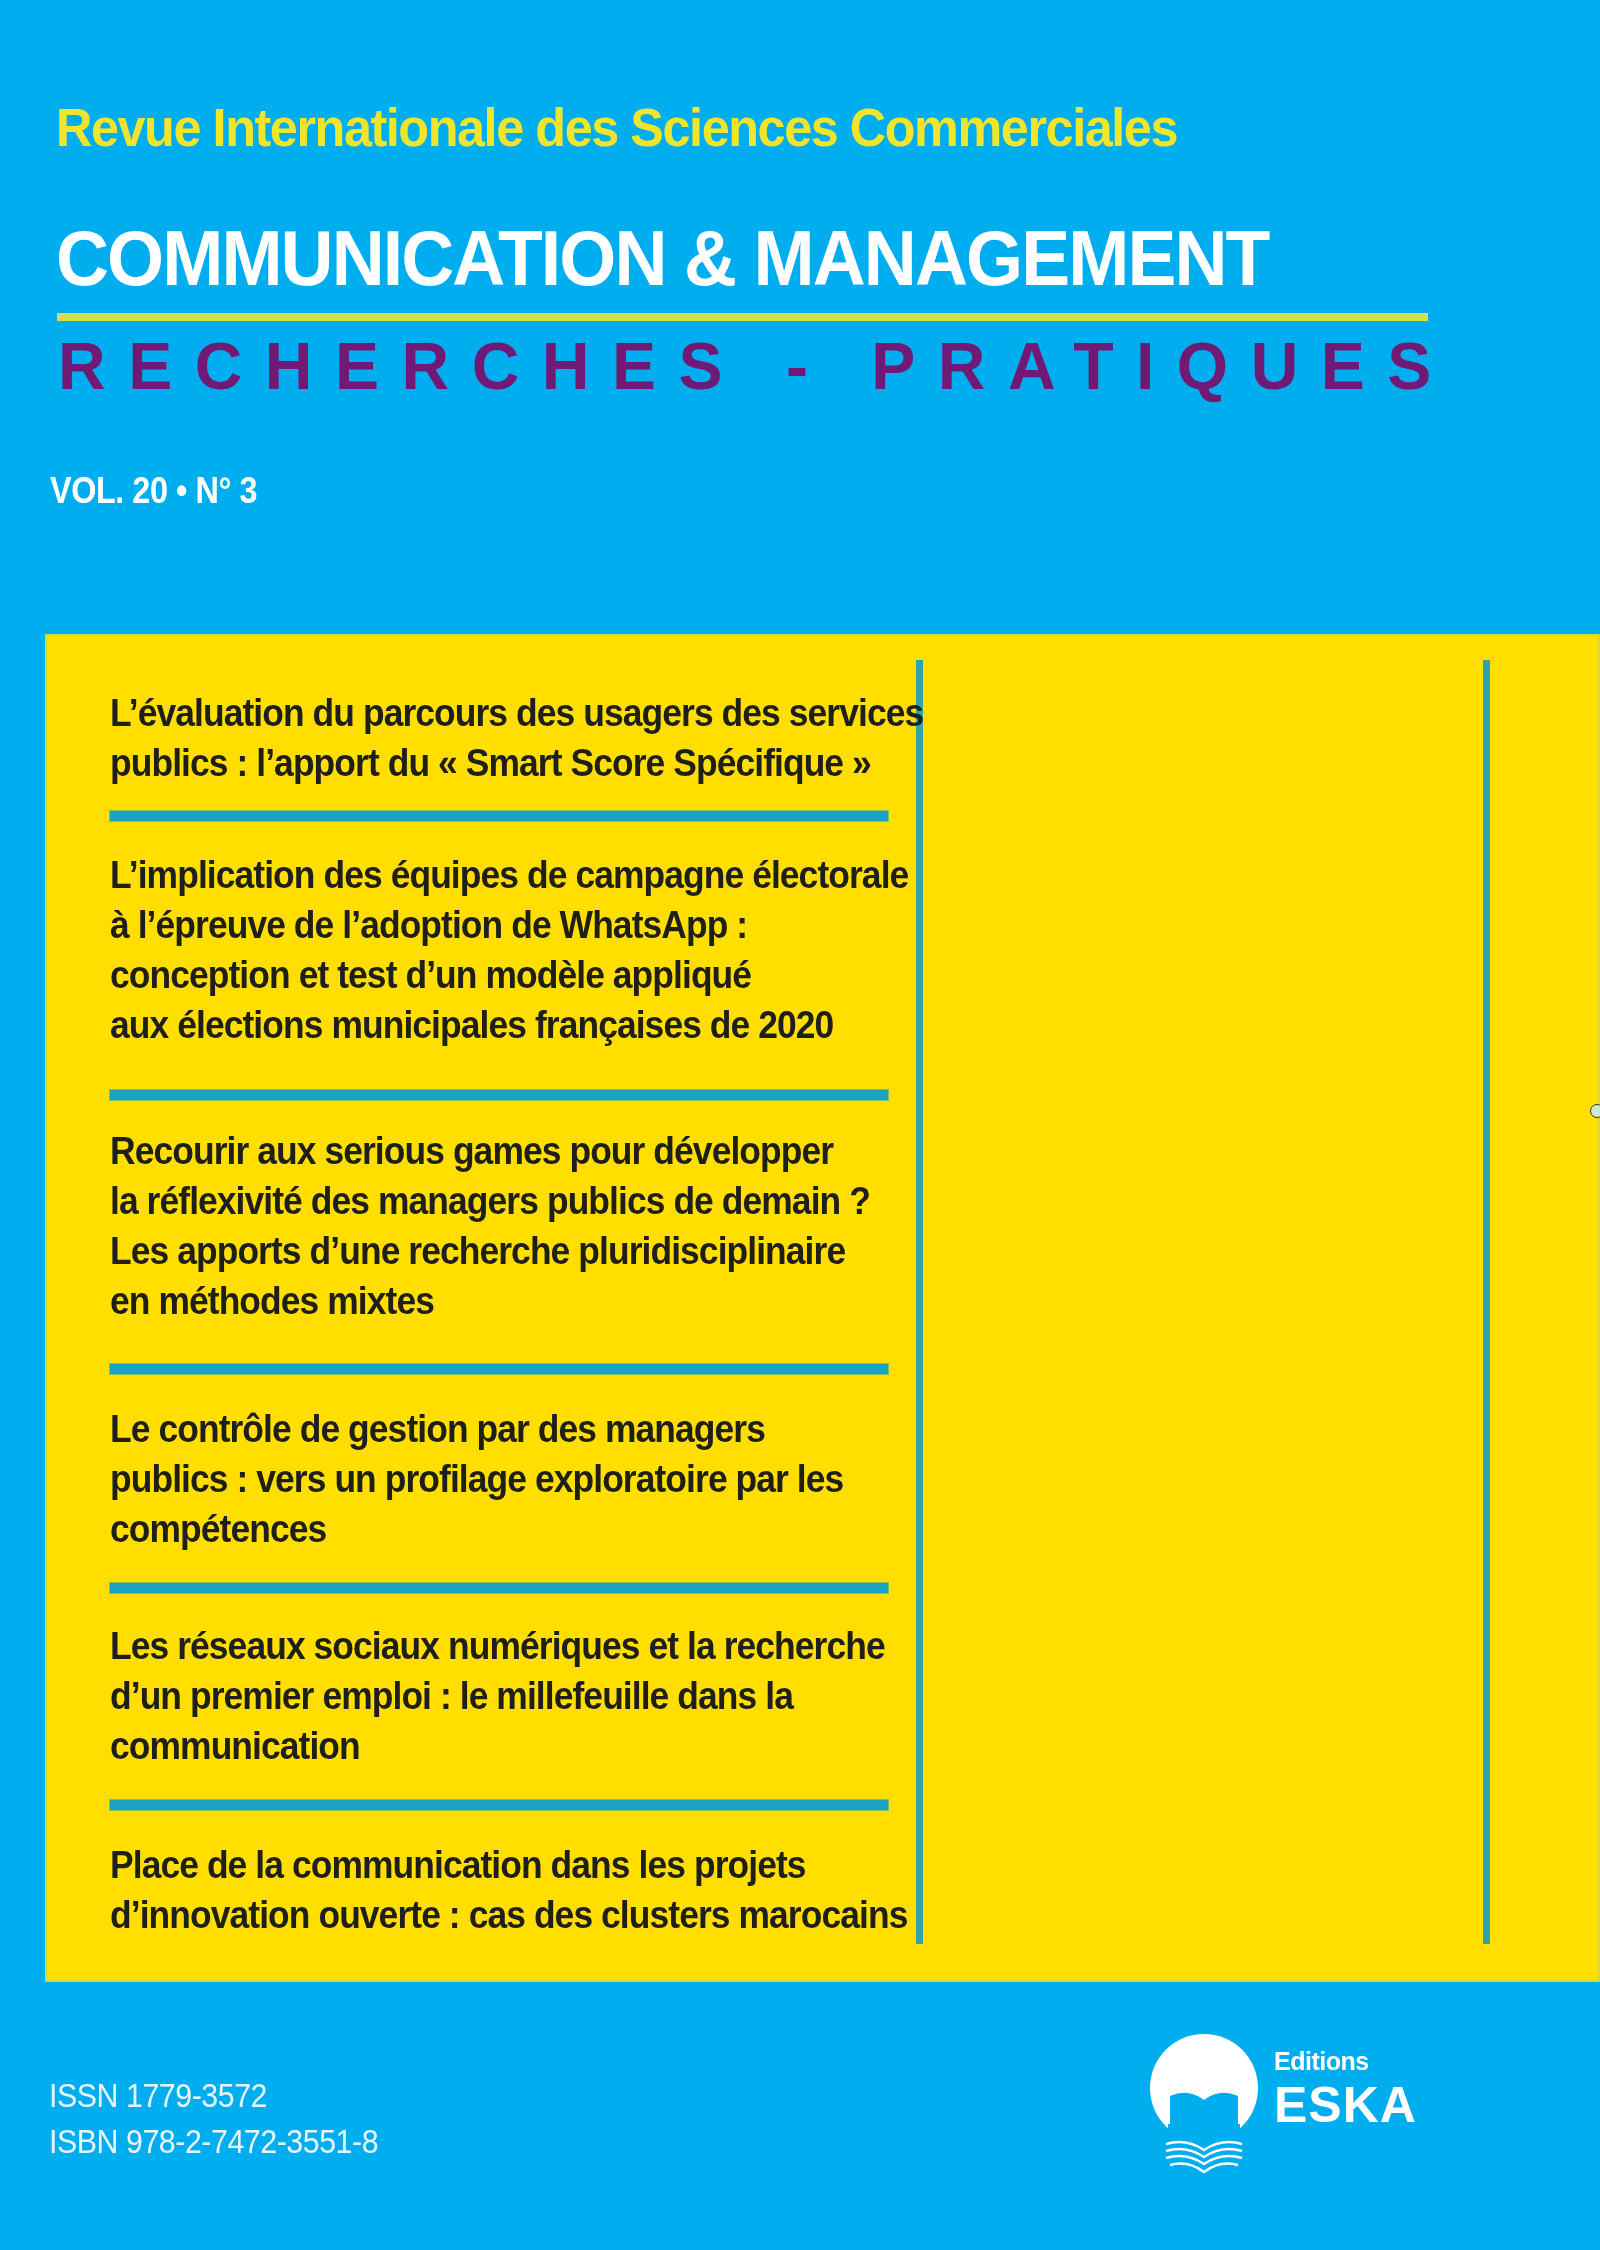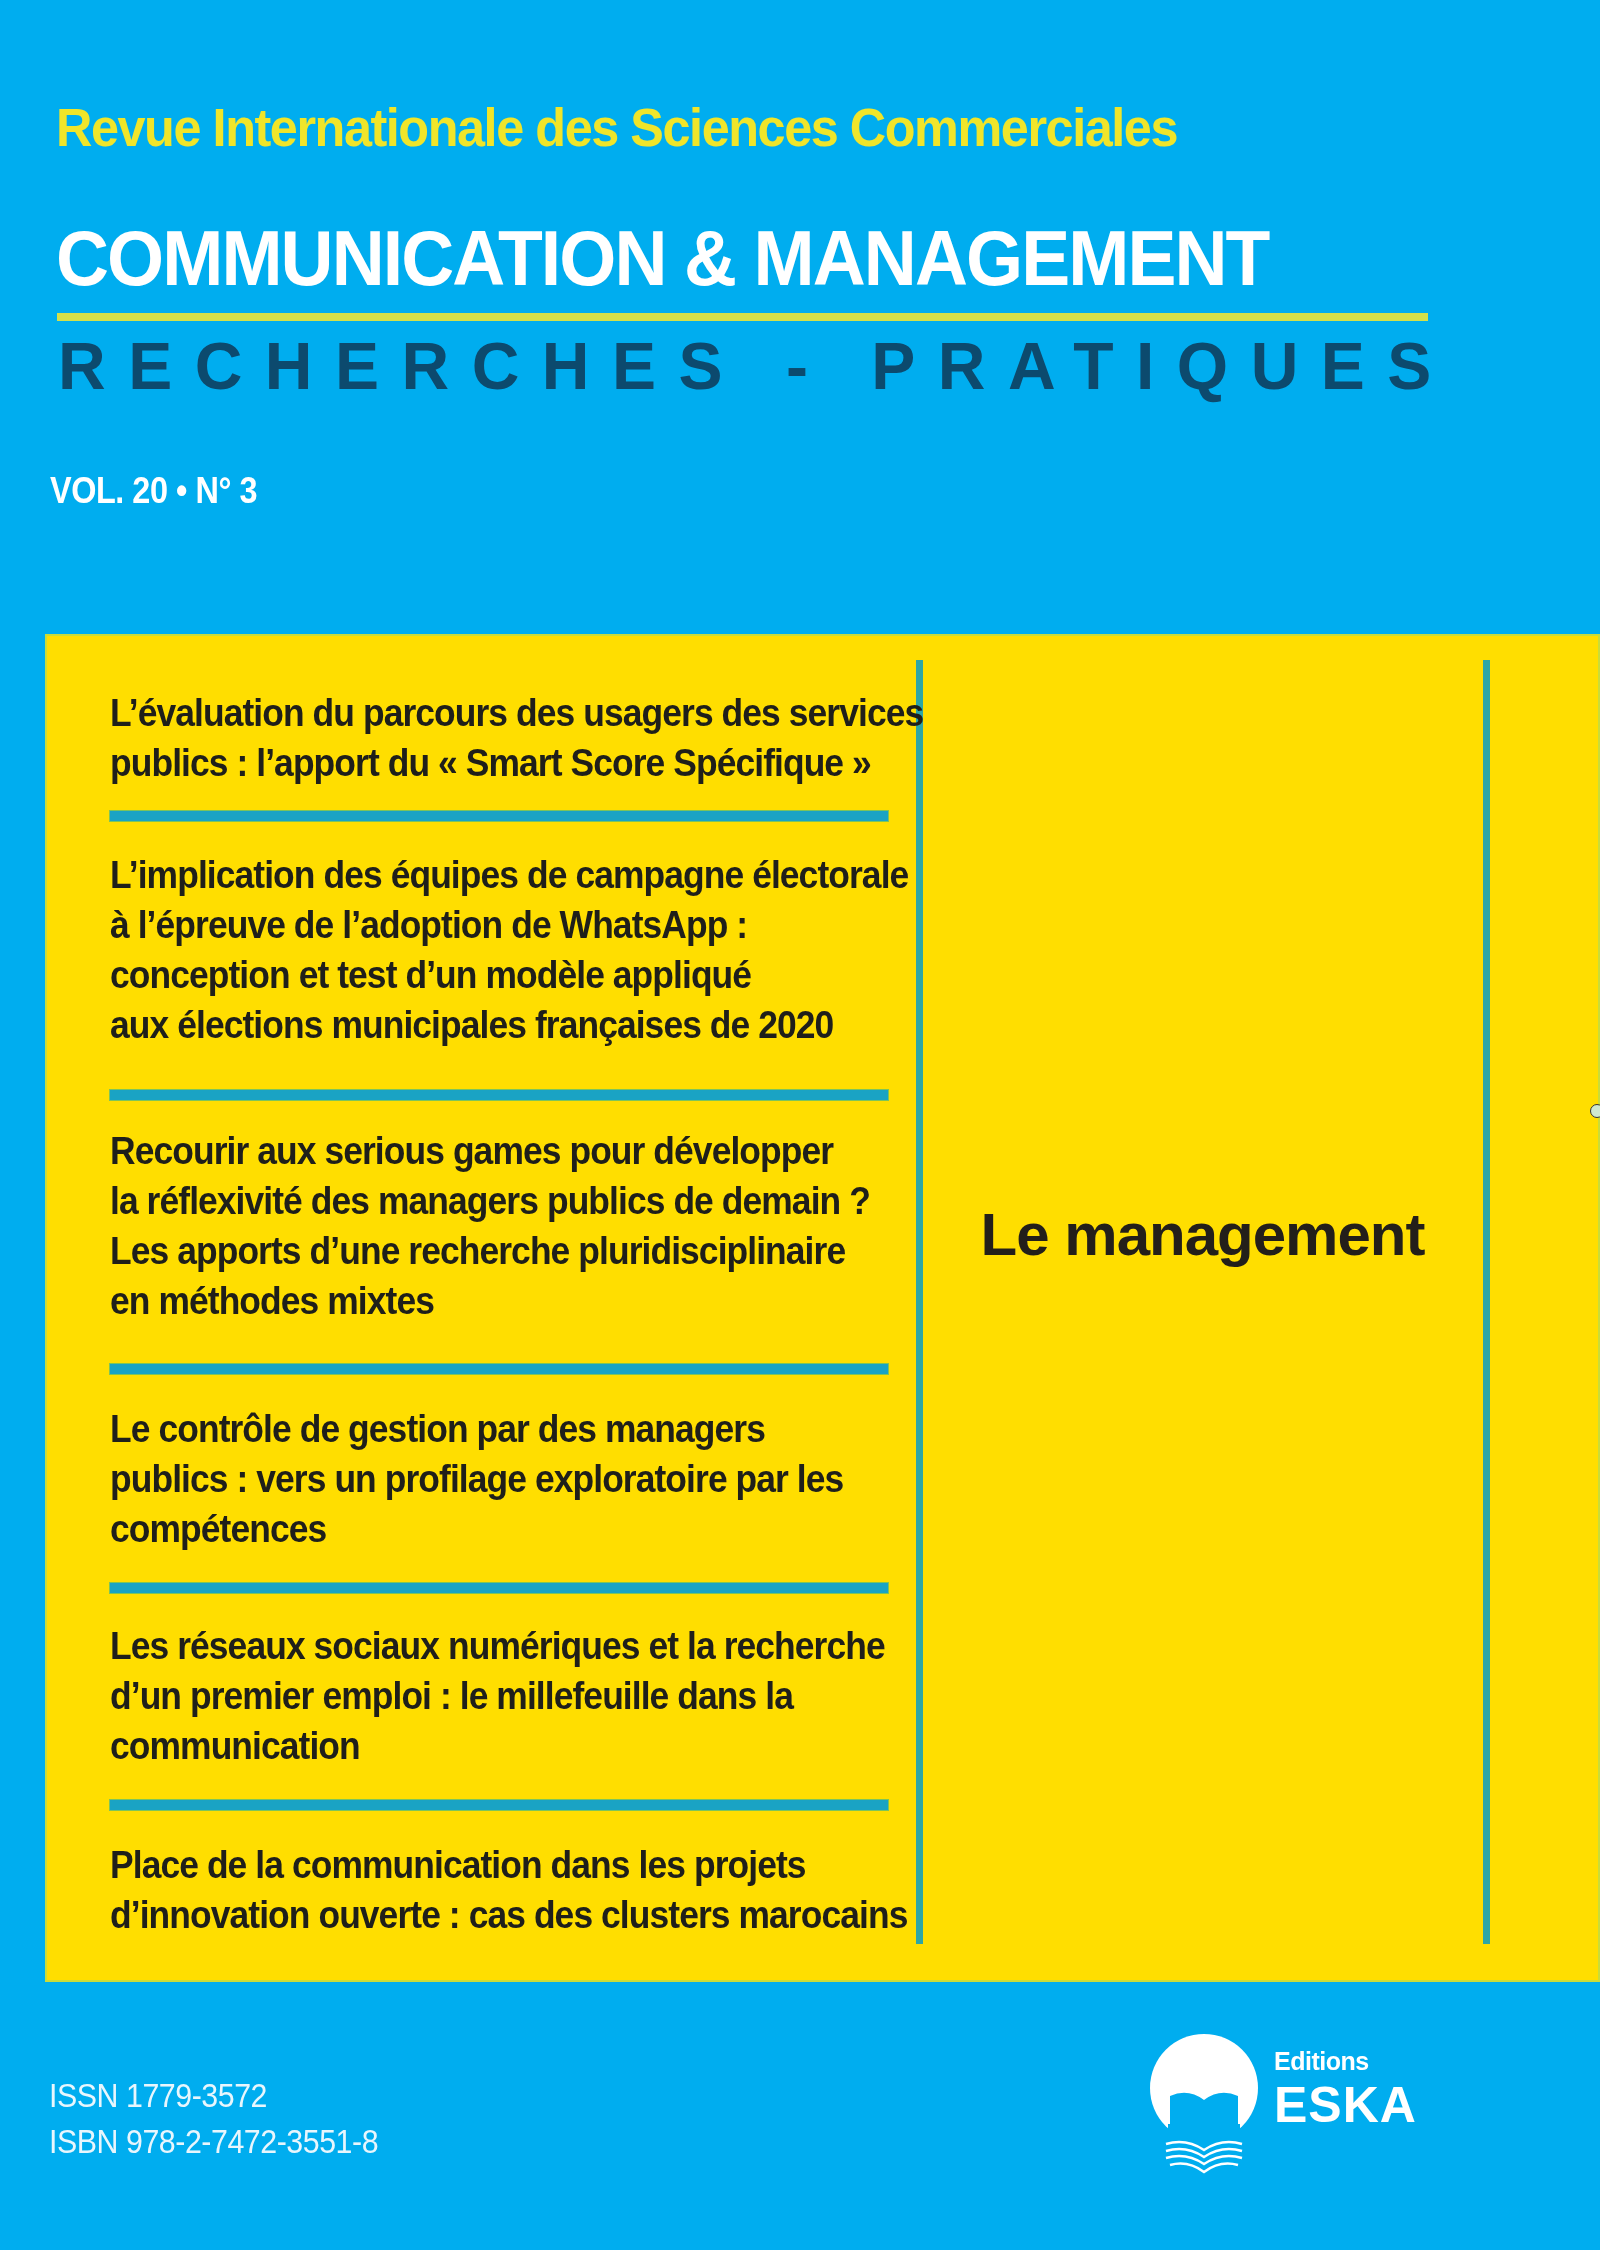--- a/index.html
+++ b/index.html
@@ -39,21 +39,21 @@
     }
     .title-rule {
       left: 57px; top: 313px;
       width: 1371px; height: 8px;
       background: #d4e04a;
     }
     .subtitle {
       left: 58px; top: 328px;
       font-size: 66px;
       font-weight: bold;
-      color: #0c4a6e;
+      color: #701a75;
       letter-spacing: 22.5px;
       white-space: nowrap;
     }
     .volume {
       left: 50px; top: 470px;
       font-size: 36px;
       font-weight: bold;
       color: #ffffff;
       letter-spacing: -0.5px;
       transform: scaleX(0.9);
@@ -198,21 +198,20 @@
   <span class="line">communication</span>
 </div>
 <div class="abs hdivider" style="top:1800px;"></div>
 
 <div class="abs article" style="top:1840px;">
   <span class="line">Place de la communication dans les projets</span>
   <span class="line">d’innovation ouverte : cas des clusters marocains</span>
 </div>
 
 <div class="abs issue-theme">
-  <span class="line">Le management</span>
 </div>
 
 <div class="abs cursor-mark"></div>
 
 <div class="abs issn">
   <span class="line">ISSN 1779-3572</span>
   <span class="line">ISBN 978-2-7472-3551-8</span>
 </div>
 
 <div class="abs logo">

